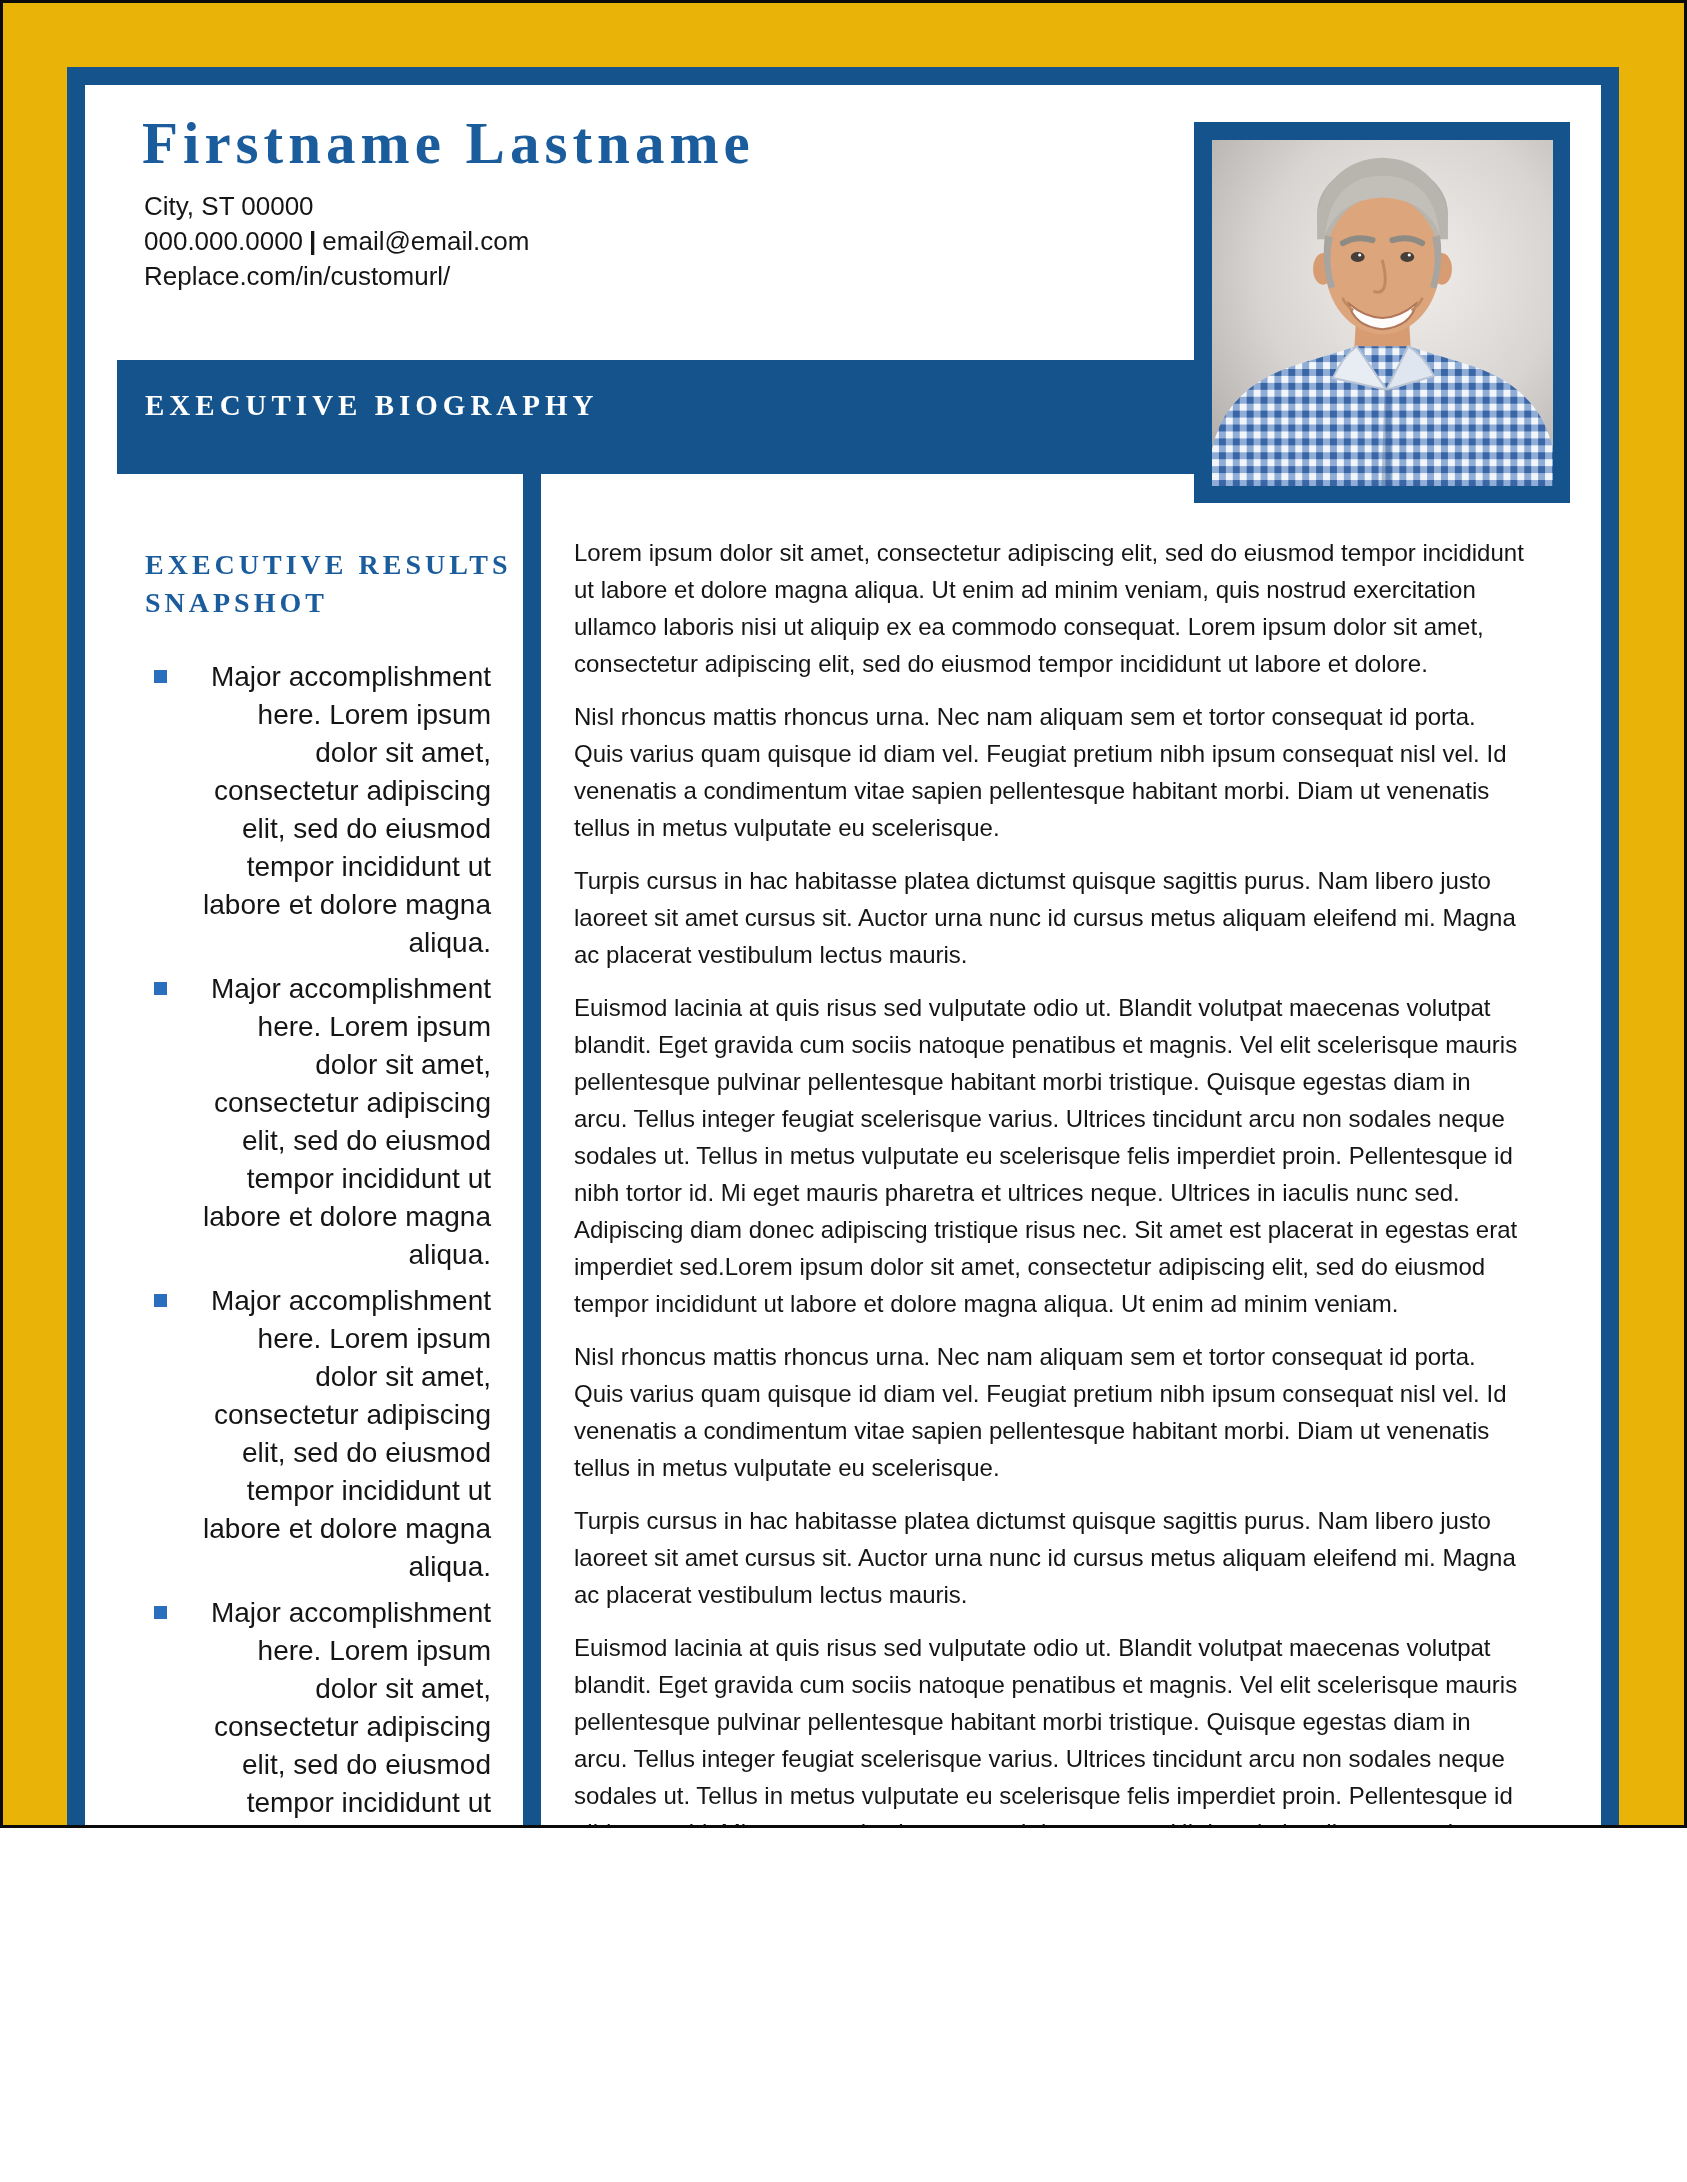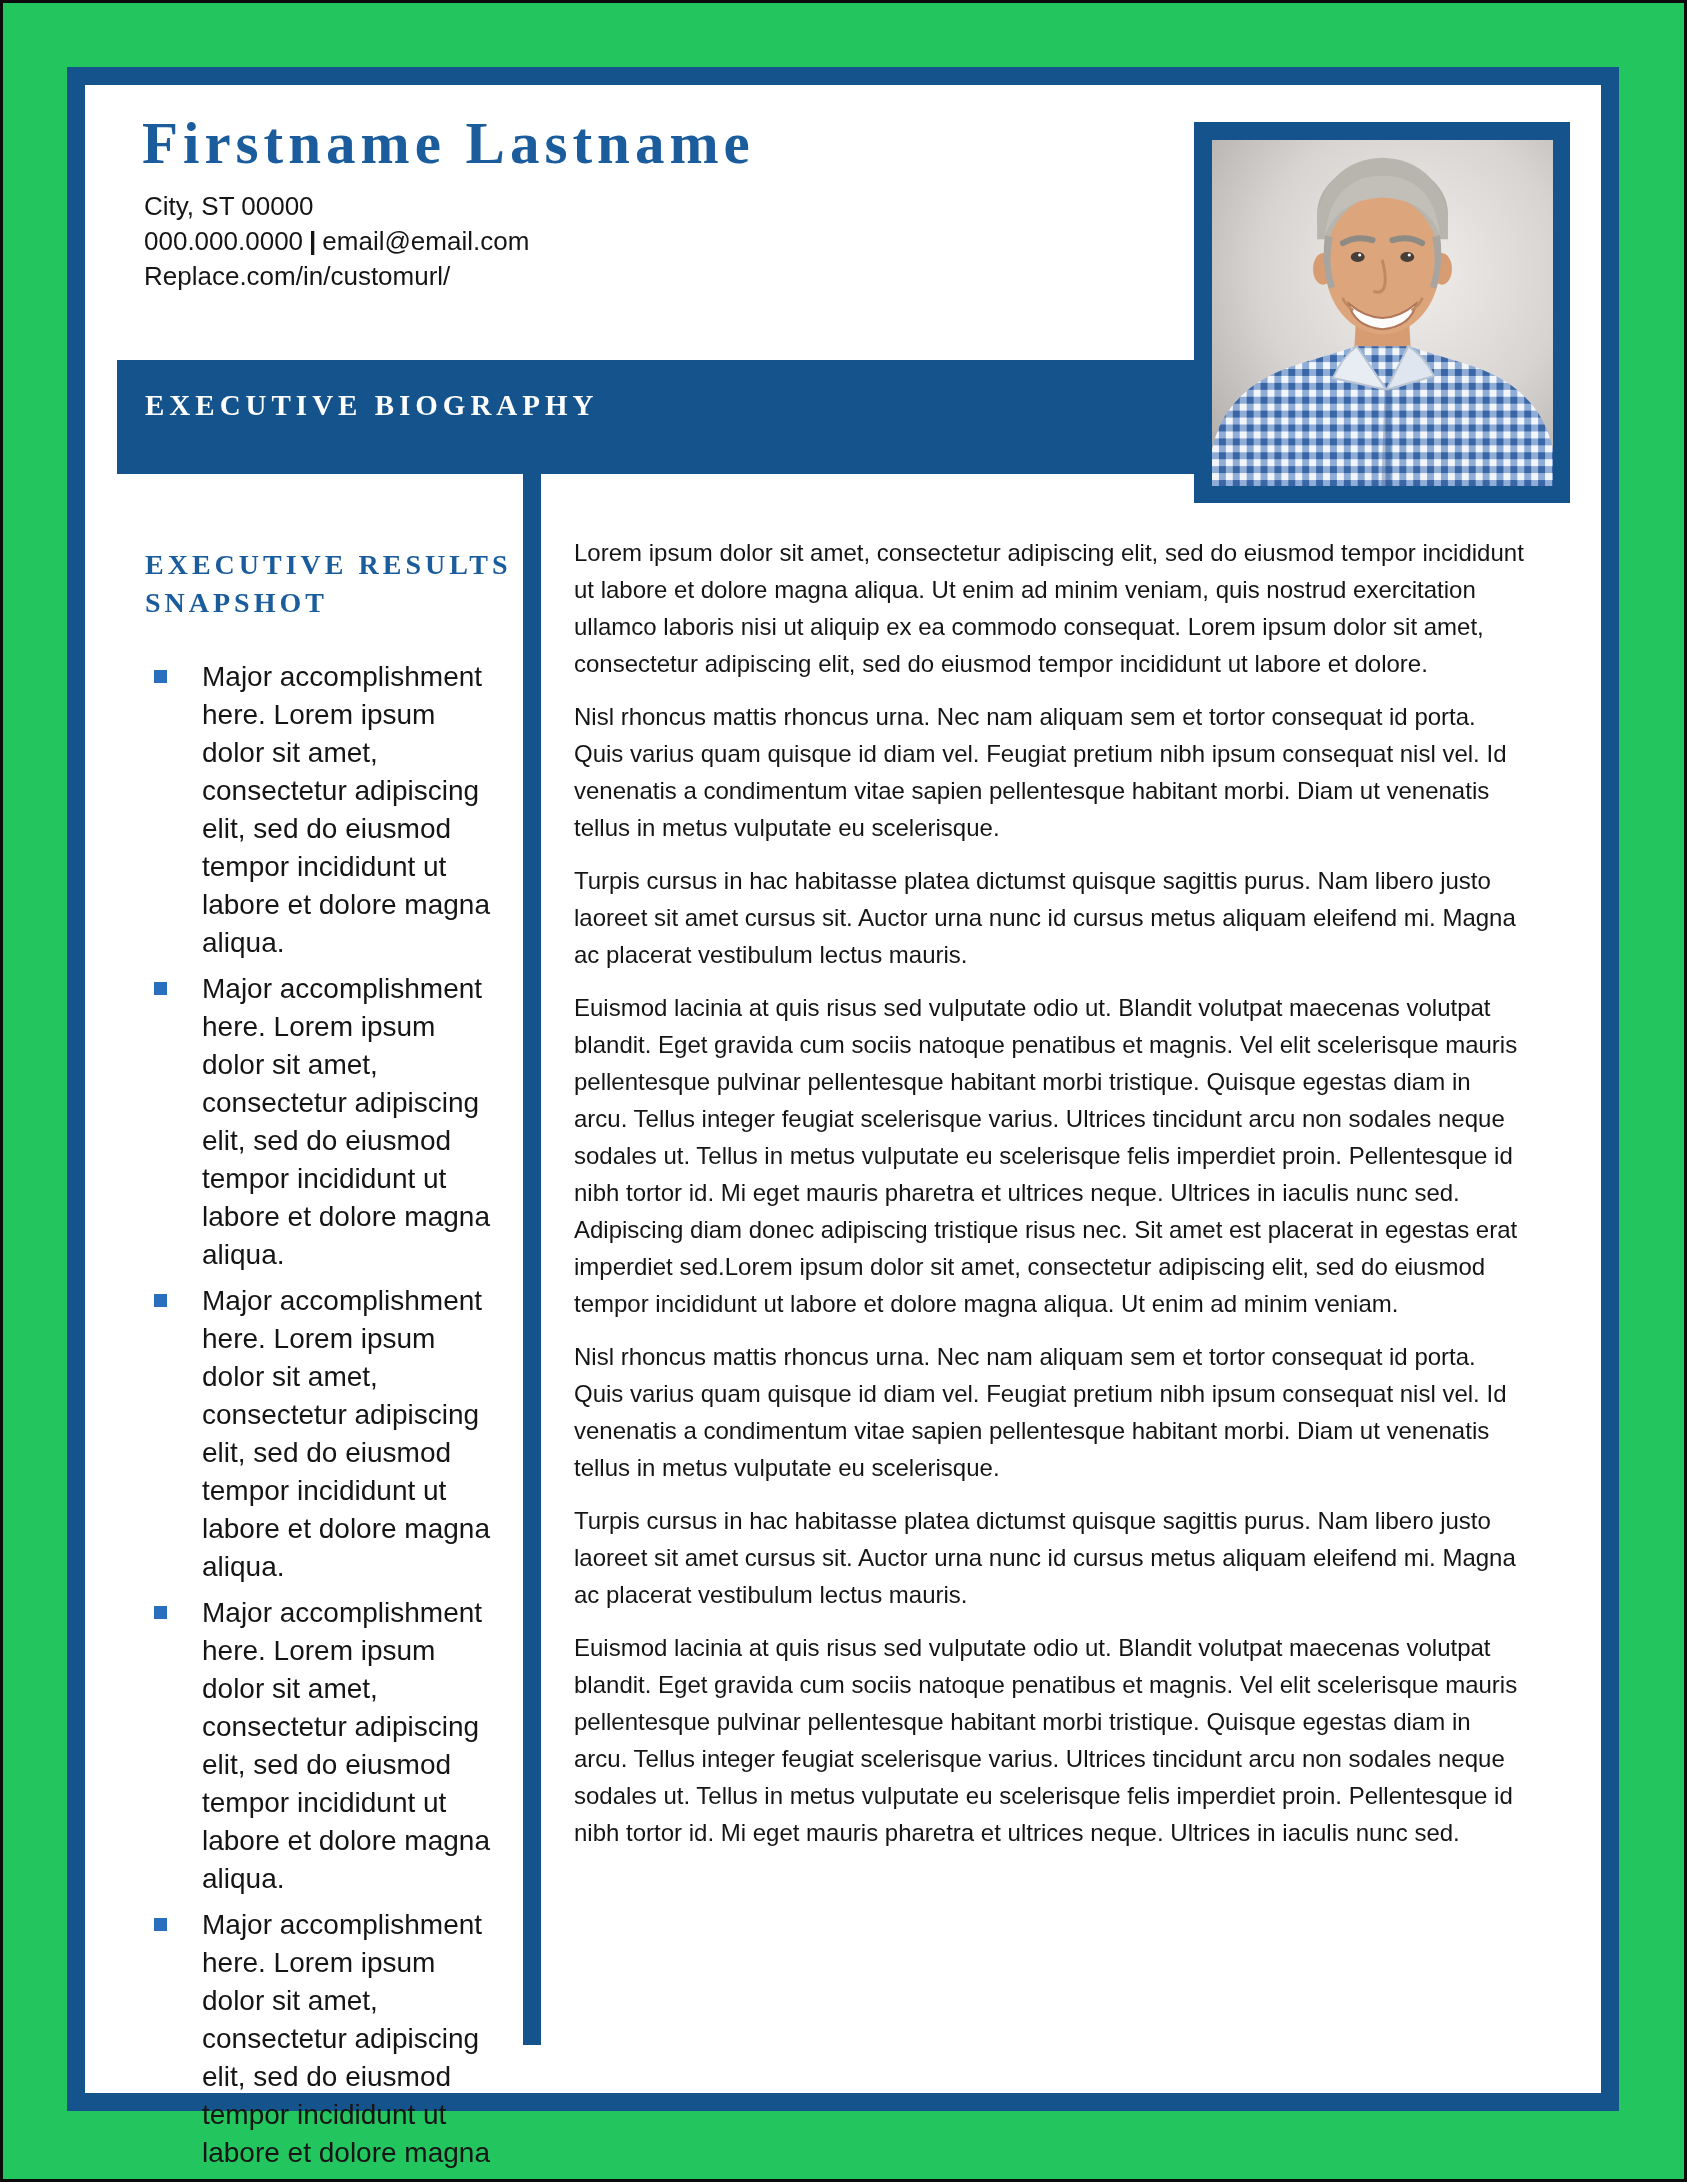--- a/index.html
+++ b/index.html
@@ -1,19 +1,19 @@
 <!DOCTYPE html>
 <html><head>
 <meta charset="utf-8">
 <style>
   html,body{margin:0;padding:0;background:#ffffff;}
   .page{
     position:relative;
-    width:1687px;height:2182px;
-    background:#22c55e;
+    width:1687px;height:1828px;
+    background:#eab308;
     border:3px solid #0b0b0b;
     box-sizing:border-box;
     overflow:hidden;
     font-family:"Liberation Sans",sans-serif;
     color:#1a1a1a;
   }
   .frame{
     position:absolute;left:64px;top:64px;
     width:1552px;height:2044px;
     border:18px solid #15538c;
@@ -84,20 +84,21 @@
     letter-spacing:4px;
     color:#1b5c9c;
     width:426px;
   }
   .snapshot-list{
     list-style:none;margin:36px 0 0 0;padding:0 0 0 9px;
   }
   .snapshot-list li{
     display:flex;align-items:flex-start;
     margin:0 0 8px 0;
+    text-align:right;
   }
   .bullet-square{
     flex:0 0 auto;
     width:13px;height:13px;
     background:#2a6fbe;
     margin-top:12px;
   }
   .bullet-text{
     margin-left:35px;
     width:289px;

